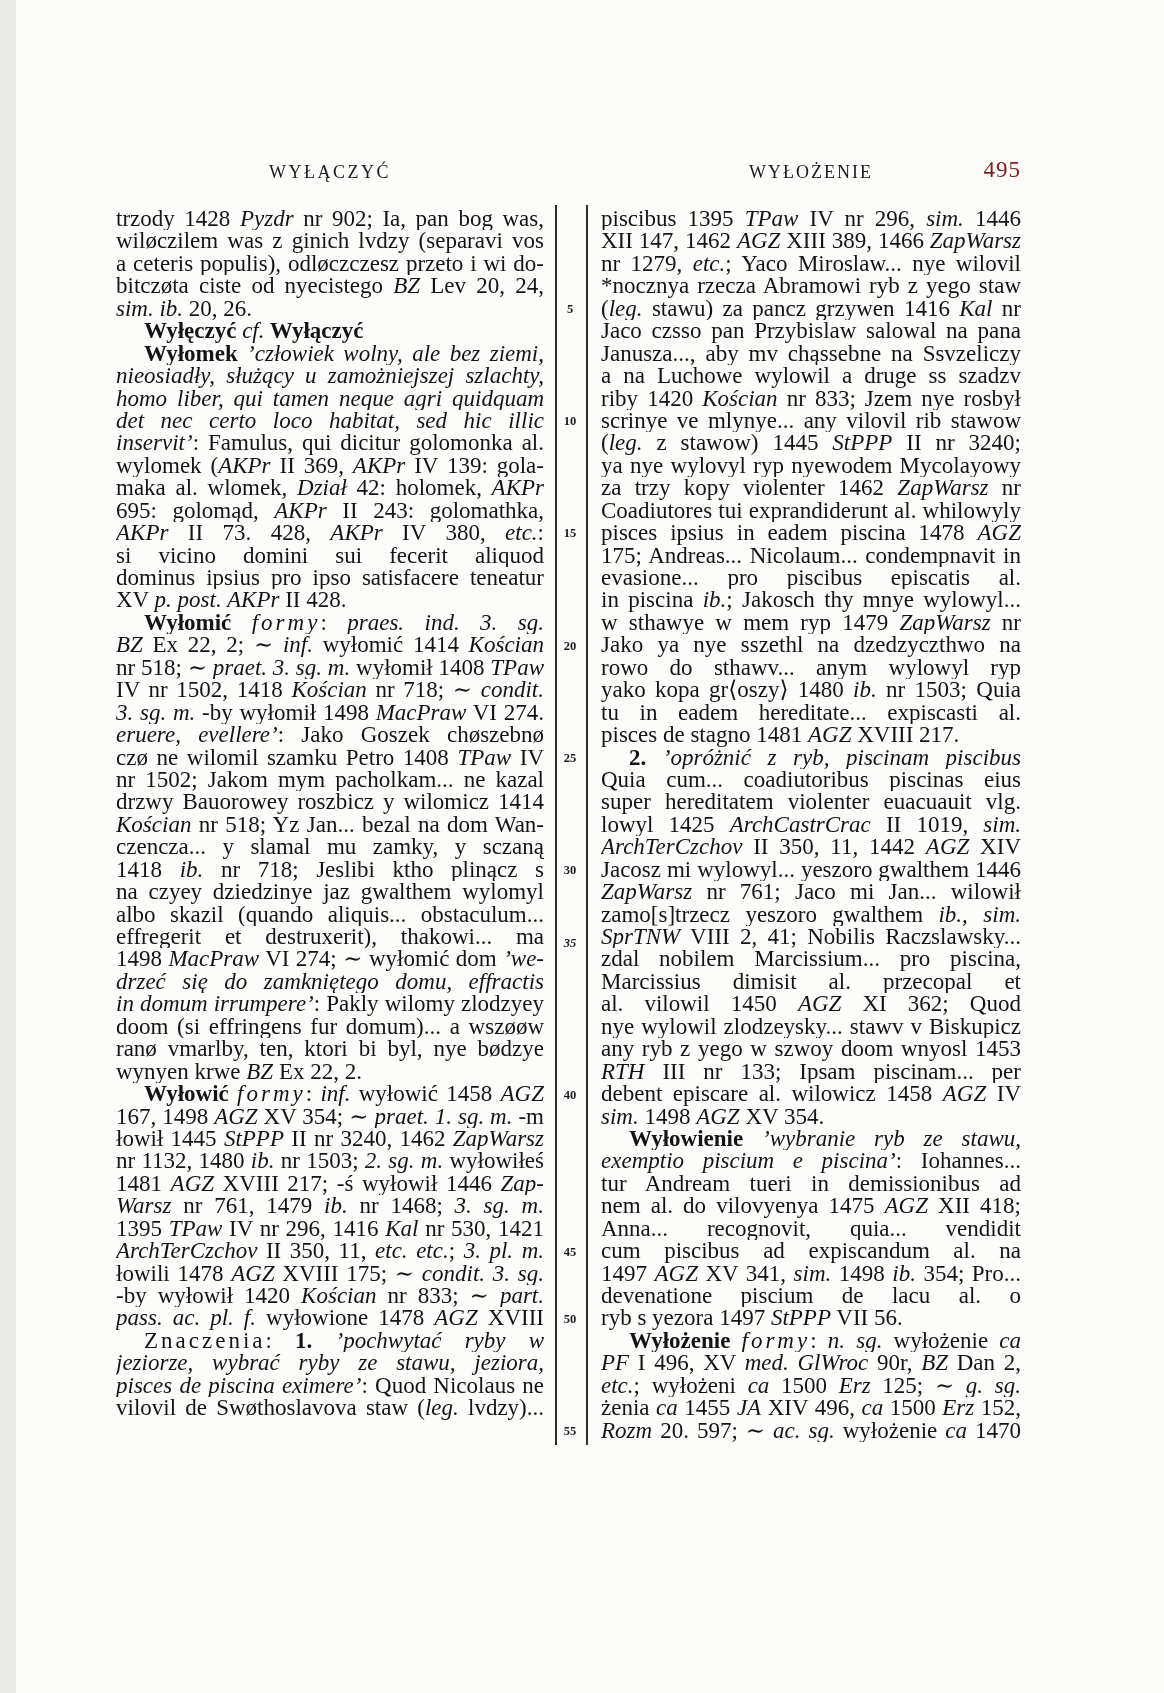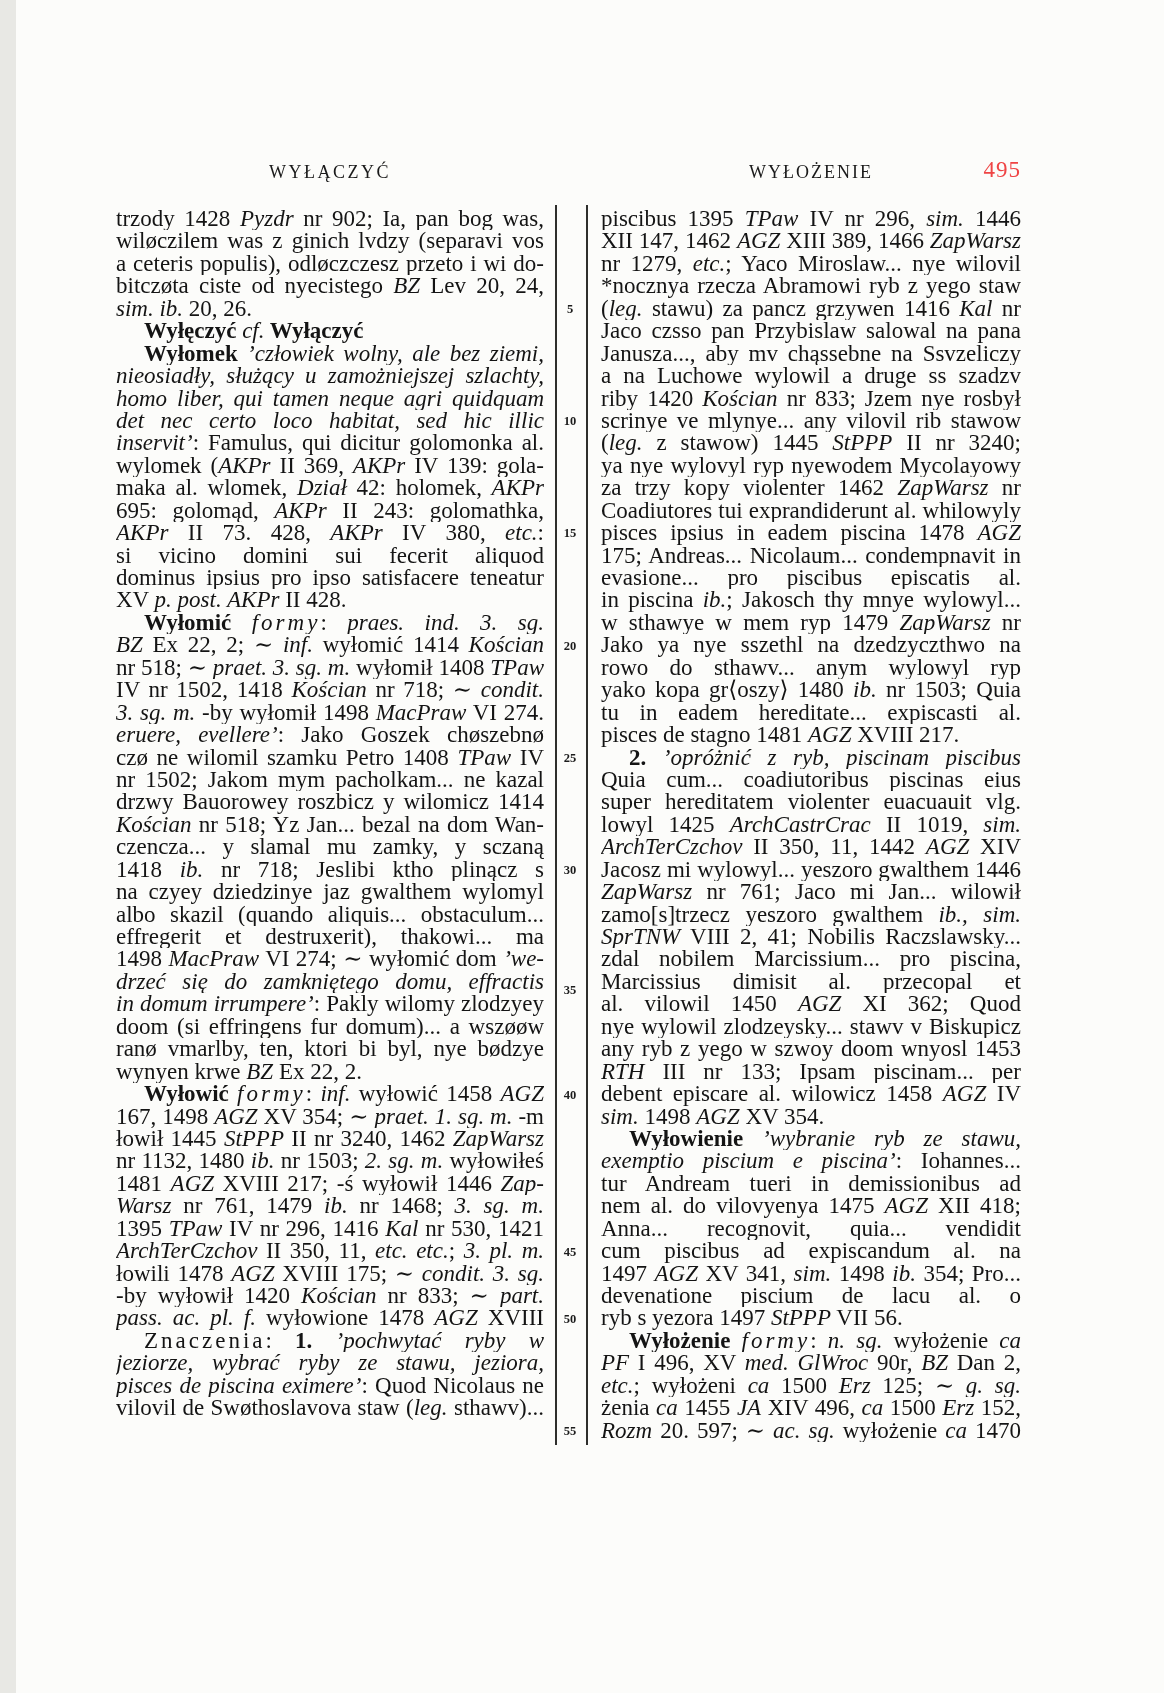--- a/index.html
+++ b/index.html
@@ -15,21 +15,21 @@
   .runhead-item{
     position:absolute;
     font-size:18px;
     letter-spacing:2.5px;
     color:#1a1a1a;
   }
   .rh-left{left:100px;top:162px;width:428px;text-align:center;}
   .rh-right{left:585px;top:162px;width:420px;text-align:center;letter-spacing:2px;}
   .pagenum{
     position:absolute;left:865px;top:157px;width:140px;
-    text-align:right;font-size:23px;letter-spacing:1px;color:#ef4444;
+    text-align:right;font-size:23px;letter-spacing:1px;color:#7f1d1d;
   }
   .col{
     position:absolute;top:208px;
     font-size:23px;
     line-height:22.45px;
   }
   .col-left{left:100px;width:428px;}
   .col-right{left:585px;width:420px;}
   .rule{
     position:absolute;top:205px;height:1240px;width:1.6px;
@@ -111,32 +111,32 @@
       <div class="line"><span>1481 </span><span class="it">AGZ</span><span> XVIII 217; -ś wyłowił 1446 </span><span class="it">Zap-</span></div>
       <div class="line"><span class="it">Warsz</span><span> nr 761, 1479 </span><span class="it">ib.</span><span> nr 1468; </span><span class="it">3. sg. m.</span><span> wyłowił</span></div>
       <div class="line"><span>1395 </span><span class="it">TPaw</span><span> IV nr 296, 1416 </span><span class="it">Kal</span><span> nr 530, 1421</span></div>
       <div class="line"><span class="it">ArchTerCzchov</span><span> II 350, 11, </span><span class="it">etc. etc.</span><span>; </span><span class="it">3. pl. m.</span><span> wy-</span></div>
       <div class="line"><span>łowili 1478 </span><span class="it">AGZ</span><span> XVIII 175; ∼ </span><span class="it">condit. 3. sg. m.</span></div>
       <div class="line"><span>-by wyłowił 1420 </span><span class="it">Kościan</span><span> nr 833; ∼ </span><span class="it">part. praet.</span></div>
       <div class="line end"><span class="it">pass. ac. pl. f.</span><span> wyłowione 1478 </span><span class="it">AGZ</span><span> XVIII 175.</span></div>
       <div class="line indent"><span class="sp">Znaczenia</span><span>: </span><span class="bd">1. </span><span class="it">’pochwytać ryby w stawie,</span></div>
       <div class="line"><span class="it">jeziorze, wybrać ryby ze stawu, jeziora, expiscari,</span></div>
       <div class="line"><span class="it">pisces de piscina eximere’</span><span>: Quod Nicolaus ne</span></div>
-      <div class="line"><span>vilovil de Swøthoslavova staw (</span><span class="it">leg.</span><span> sthawv)...</span></div>
+      <div class="line"><span>vilovil de Swøthoslavova staw (</span><span class="it">leg.</span><span> lvdzy)...</span></div>
     </div>
 
   <div class="rule rule-left"></div>
   <div id="gutter">
       <div class="lnum" style="top: 301.8px;">5</div>
       <div class="lnum" style="top: 414.05px;">10</div>
       <div class="lnum" style="top: 526.3px;">15</div>
       <div class="lnum" style="top: 638.55px;">20</div>
       <div class="lnum" style="top: 750.8px;">25</div>
       <div class="lnum" style="top: 863.05px;">30</div>
-      <div class="lnum" style="top: 983px;">35</div>
+      <div class="lnum" style="top: 936px; font-style: italic;">35</div>
       <div class="lnum" style="top: 1087.55px;">40</div>
       <div class="lnum" style="top: 1245px;">45</div>
       <div class="lnum" style="top: 1312.05px;">50</div>
       <div class="lnum" style="top: 1424.3px;">55</div>
     </div>
   <div class="rule rule-right"></div>
 
   <div class="col col-right">
       <div class="line"><span>piscibus 1395 </span><span class="it">TPaw</span><span> IV nr 296, </span><span class="it">sim.</span><span> 1446 </span><span class="it">AGZ</span></div>
       <div class="line"><span>XII 147, 1462 </span><span class="it">AGZ</span><span> XIII 389, 1466 </span><span class="it">ZapWarsz</span></div>

